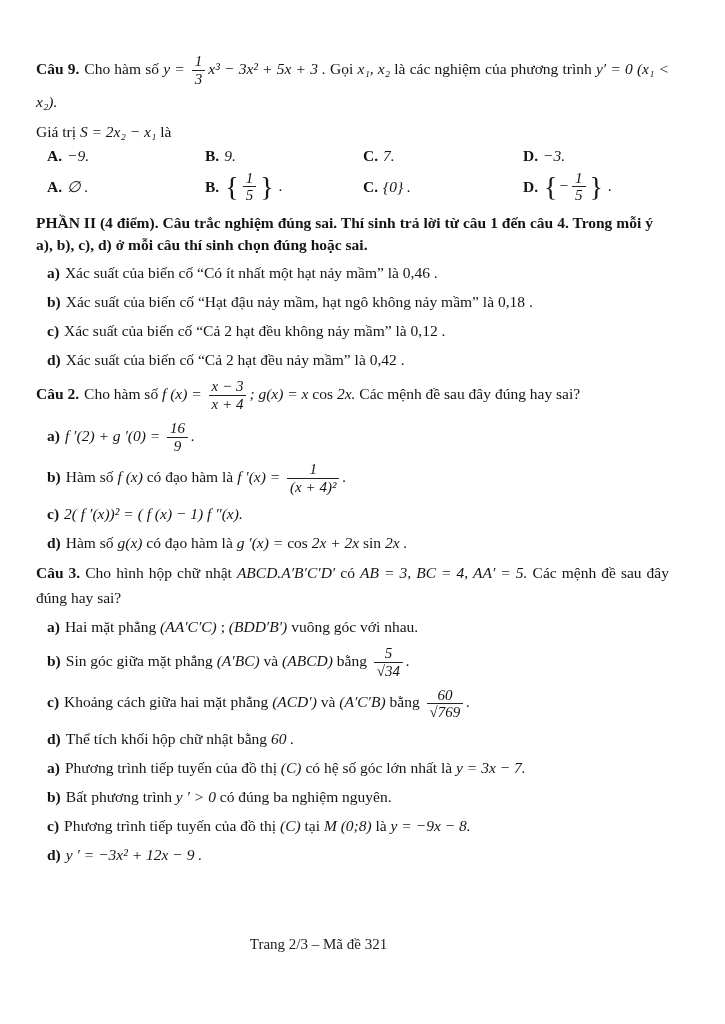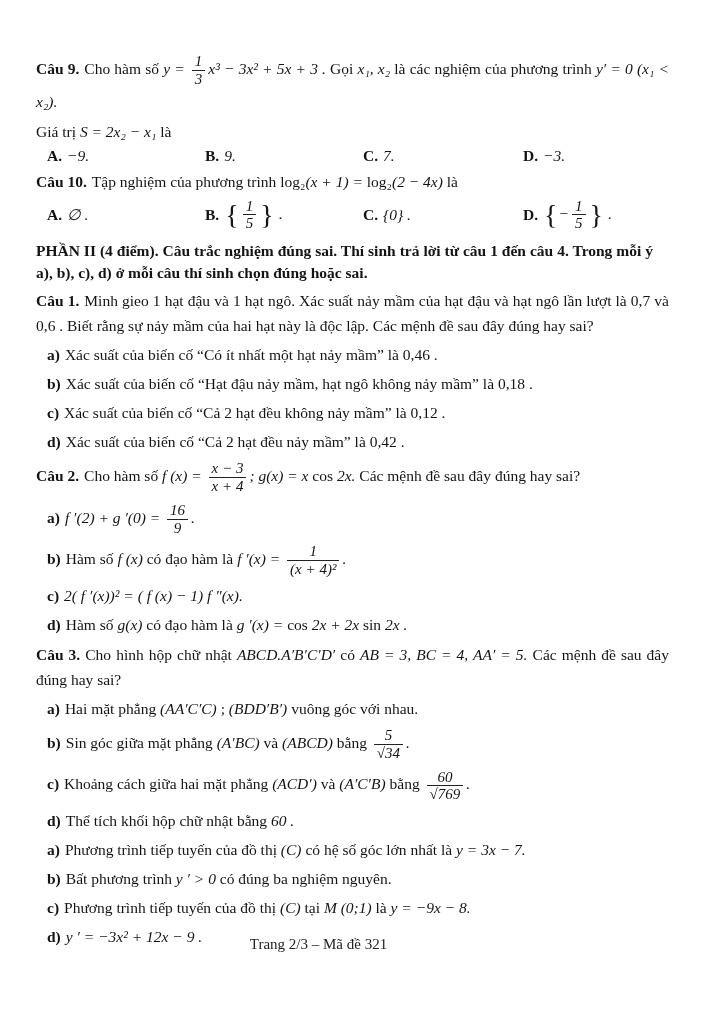--- a/index.html
+++ b/index.html
@@ -57,23 +57,20 @@
     <span class="opt opt-c">
         <b class="ol">C.</b>
         <span><span class="m">7.</span></span>
       </span>
     <span class="opt opt-d">
         <b class="ol">D.</b>
         <span><span class="m">−3.</span></span>
       </span>
   </div>
 
-  <p class="qpara">
-    <span class="ql">Câu 10.</span><span><span class="t">Tập nghiệm của phương trình </span><span class="t">log₂</span><span class="m">(x + 1) = </span><span class="t">log₂</span><span class="m">(2 − 4x)</span><span class="t"> là</span></span>
-  </p>
   <div class="opts">
     <span class="opt opt-a">
         <b class="ol">A.</b>
         <span><span class="m">∅ .</span></span>
       </span>
     <span class="opt opt-b">
         <b class="ol">B.</b>
         <span><span class="bb">{</span><span class="frac"><span class="fn">1</span><span class="fd">5</span></span><span class="bb">}</span><span class="t"> .</span></span>
       </span>
     <span class="opt opt-c">
@@ -81,23 +78,20 @@
         <span><span class="m">{0} .</span></span>
       </span>
     <span class="opt opt-d">
         <b class="ol">D.</b>
         <span><span class="bb">{</span><span class="m">−</span><span class="frac"><span class="fn">1</span><span class="fd">5</span></span><span class="bb">}</span><span class="t"> .</span></span>
       </span>
   </div>
 
   <p class="heading">PHẦN II (4 điểm). Câu trắc nghiệm đúng sai. Thí sinh trả lời từ câu 1 đến câu 4. Trong mỗi ý a), b), c), d) ở mỗi câu thí sinh chọn đúng hoặc sai.</p>
 
-  <p class="qpara">
-    <span class="ql">Câu 1.</span><span><span class="t">Minh gieo 1 hạt đậu và 1 hạt ngô. Xác suất nảy mầm của hạt đậu và hạt ngô lần lượt là 0,7 và 0,6 . Biết rằng sự nảy mầm của hai hạt này là độc lập. Các mệnh đề sau đây đúng hay sai?</span></span>
-  </p>
   <p class="stmt"><b class="sl">a)</b><span><span class="t">Xác suất của biến cố “Có ít nhất một hạt nảy mầm” là 0,46 .</span></span></p>
   <p class="stmt"><b class="sl">b)</b><span><span class="t">Xác suất của biến cố “Hạt đậu nảy mầm, hạt ngô không nảy mầm” là 0,18 .</span></span></p>
   <p class="stmt"><b class="sl">c)</b><span><span class="t">Xác suất của biến cố “Cả 2 hạt đều không nảy mầm” là 0,12 .</span></span></p>
   <p class="stmt"><b class="sl">d)</b><span><span class="t">Xác suất của biến cố “Cả 2 hạt đều nảy mầm” là 0,42 .</span></span></p>
 
   <p class="qpara">
     <span class="ql">Câu 2.</span><span><span class="t">Cho hàm số </span><span class="m">f (x) = </span><span class="frac"><span class="fn">x − 3</span><span class="fd">x + 4</span></span><span class="m">; g(x) = x </span><span class="t">cos </span><span class="m">2x.</span><span class="t"> Các mệnh đề sau đây đúng hay sai?</span></span>
   </p>
   <p class="stmt"><b class="sl">a)</b><span><span class="m">f ′(2) + g ′(0) = </span><span class="frac"><span class="fn">16</span><span class="fd">9</span></span><span class="m">.</span></span></p>
   <p class="stmt"><b class="sl">b)</b><span><span class="t">Hàm số </span><span class="m">f (x)</span><span class="t"> có đạo hàm là </span><span class="m">f ′(x) = </span><span class="frac"><span class="fn">1</span><span class="fd">(x + 4)²</span></span><span class="m">.</span></span></p>
@@ -107,18 +101,18 @@
   <p class="qpara">
     <span class="ql">Câu 3.</span><span><span class="t">Cho hình hộp chữ nhật </span><span class="m">ABCD.A′B′C′D′</span><span class="t"> có </span><span class="m">AB = 3, BC = 4, AA′ = 5.</span><span class="t"> Các mệnh đề sau đây đúng hay sai?</span></span>
   </p>
   <p class="stmt"><b class="sl">a)</b><span><span class="t">Hai mặt phẳng </span><span class="m">(AA′C′C)</span><span class="t"> ; </span><span class="m">(BDD′B′)</span><span class="t"> vuông góc với nhau.</span></span></p>
   <p class="stmt"><b class="sl">b)</b><span><span class="t">Sin góc giữa mặt phẳng </span><span class="m">(A′BC)</span><span class="t"> và </span><span class="m">(ABCD)</span><span class="t"> bằng </span><span class="frac"><span class="fn">5</span><span class="fd">√34</span></span><span class="m">.</span></span></p>
   <p class="stmt"><b class="sl">c)</b><span><span class="t">Khoảng cách giữa hai mặt phẳng </span><span class="m">(ACD′)</span><span class="t"> và </span><span class="m">(A′C′B)</span><span class="t"> bằng </span><span class="frac"><span class="fn">60</span><span class="fd">√769</span></span><span class="m">.</span></span></p>
   <p class="stmt"><b class="sl">d)</b><span><span class="t">Thể tích khối hộp chữ nhật bằng </span><span class="m">60 .</span></span></p>
 
   <p class="stmt"><b class="sl">a)</b><span><span class="t">Phương trình tiếp tuyến của đồ thị </span><span class="m">(C)</span><span class="t"> có hệ số góc lớn nhất là </span><span class="m">y = 3x − 7.</span></span></p>
   <p class="stmt"><b class="sl">b)</b><span><span class="t">Bất phương trình </span><span class="m">y ′ &gt; 0</span><span class="t"> có đúng ba nghiệm nguyên.</span></span></p>
-  <p class="stmt"><b class="sl">c)</b><span><span class="t">Phương trình tiếp tuyến của đồ thị </span><span class="m">(C)</span><span class="t"> tại </span><span class="m">M (0;1)</span><span class="t"> là </span><span class="m">y = −9x − 8.</span></span></p>
+  <p class="stmt"><b class="sl">c)</b><span><span class="t">Phương trình tiếp tuyến của đồ thị </span><span class="m">(C)</span><span class="t"> tại </span><span class="m">M (0;8)</span><span class="t"> là </span><span class="m">y = −9x − 8.</span></span></p>
   <p class="stmt"><b class="sl">d)</b><span><span class="m">y ′ = −3x² + 12x − 9 .</span></span></p>
 
 </div>
 
 <div class="footer">Trang 2/3 – Mã đề 321</div>
 
 </body></html>

